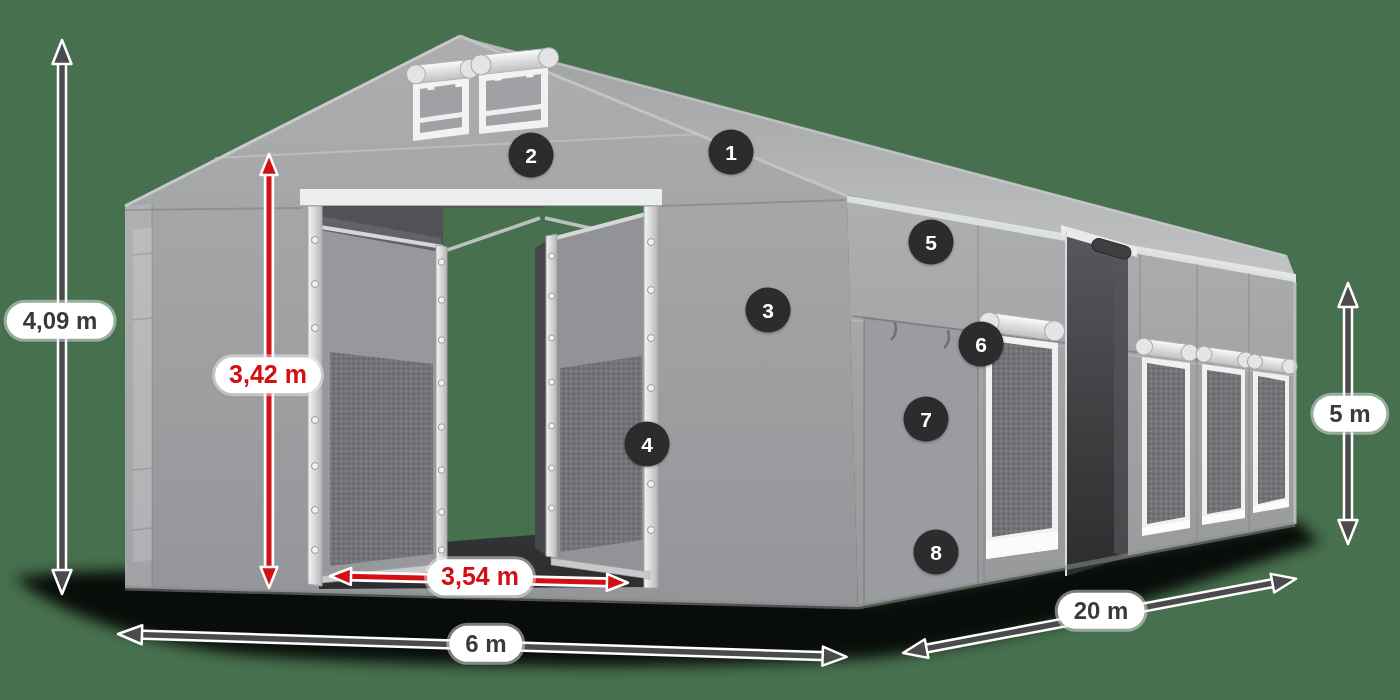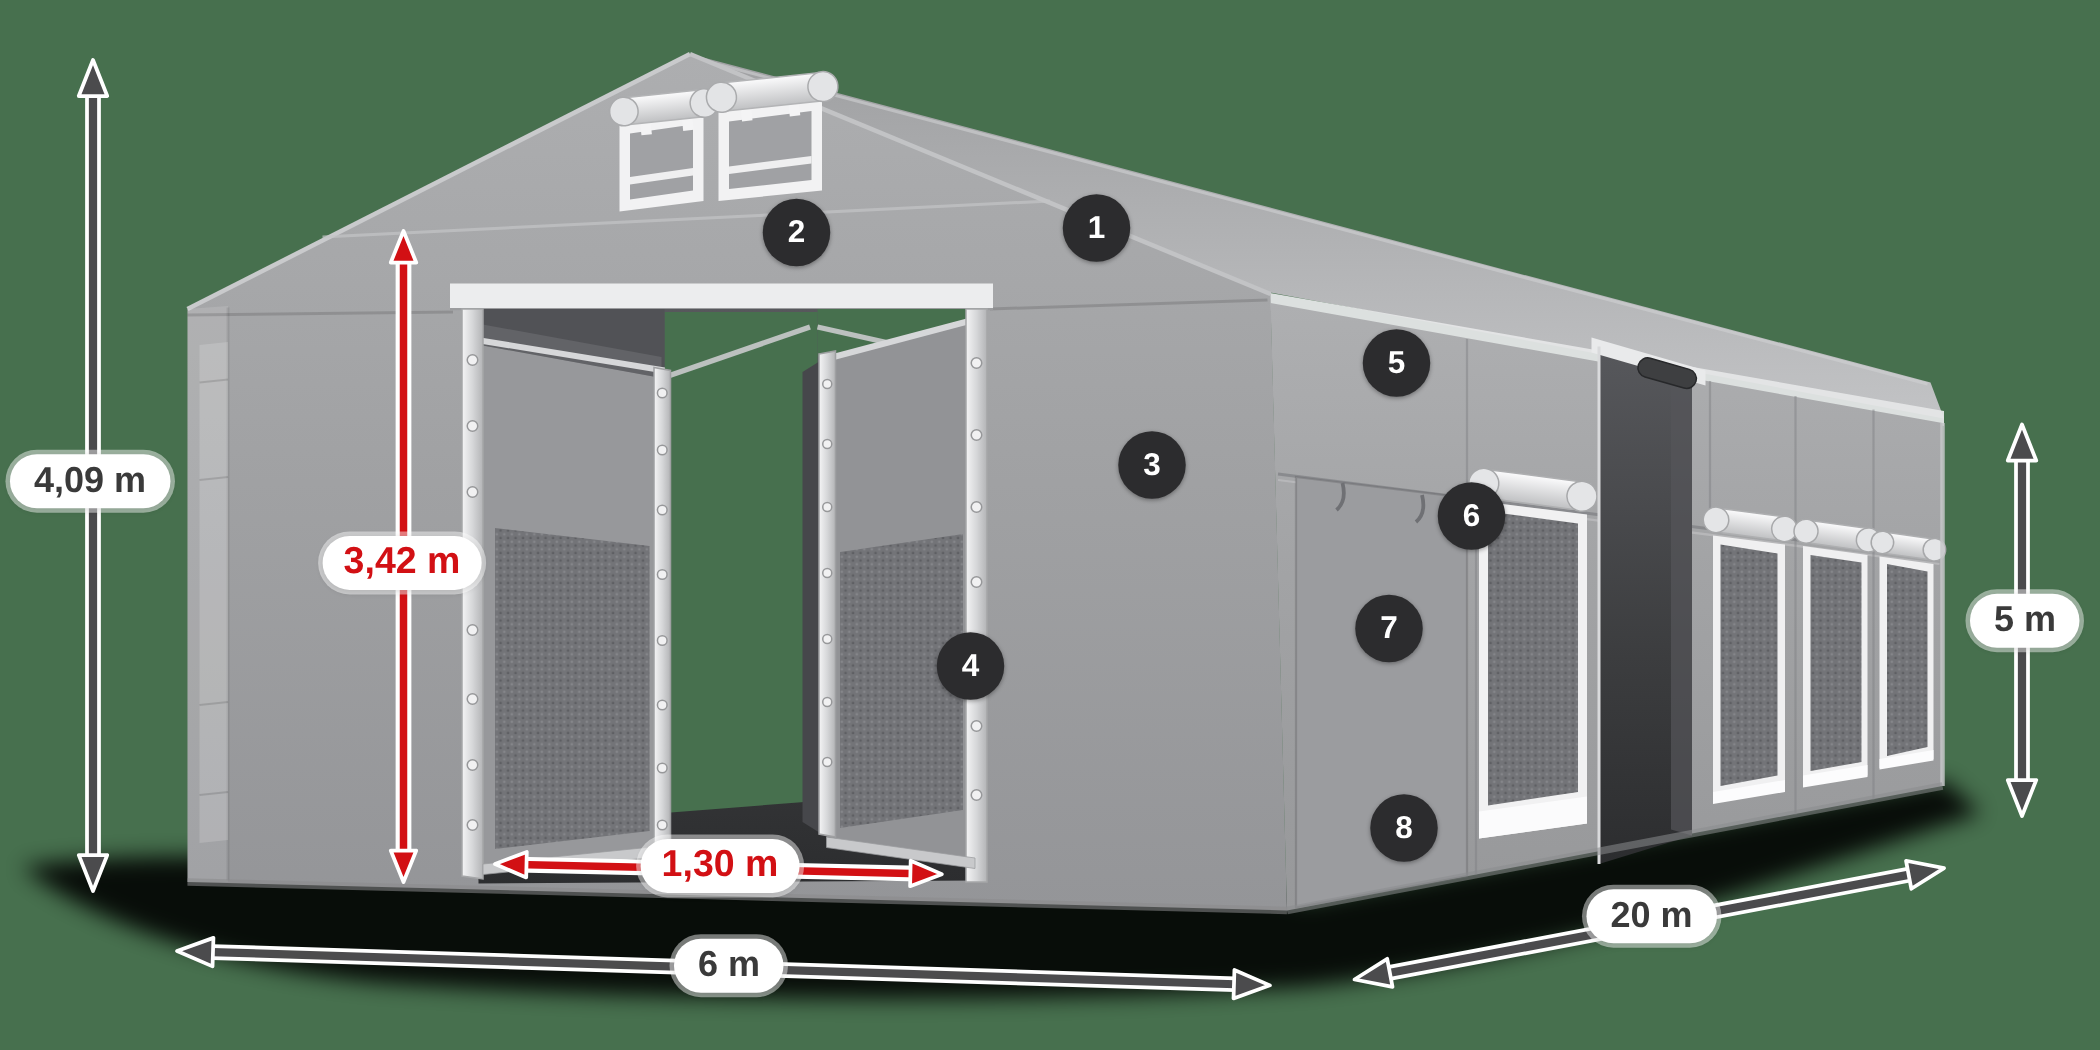--- a/index.html
+++ b/index.html
@@ -342,21 +342,21 @@
   <g class="arrow dark" transform="translate(1348,283) rotate(90)">
     <line class="outline" x1="16" y1="0" x2="245" y2="0"></line>
     <line class="shaft" x1="16" y1="0" x2="245" y2="0"></line>
     <polygon class="head" points="0,0 24,-9.5 24,9.5"></polygon>
     <polygon class="head" points="261,0 237,-9.5 237,9.5"></polygon>
   </g>
 </svg>
 
 <div class="pill" style="left:60px;top:321px;">4,09 m</div>
 <div class="pill red" style="left:268px;top:375px;">3,42 m</div>
-<div class="pill red" style="left:480px;top:577px;">1,30 m</div>
+<div class="pill red" style="left:480px;top:577px;">3,54 m</div>
 <div class="pill" style="left:486px;top:644px;">6 m</div>
 <div class="pill" style="left:1101px;top:611px;">20 m</div>
 <div class="pill" style="left:1350px;top:414px;">5 m</div>
 
 <div class="badge" style="left:731px;top:152px;">1</div>
 <div class="badge" style="left:531px;top:155px;">2</div>
 <div class="badge" style="left:768px;top:310px;">3</div>
 <div class="badge" style="left:647px;top:444px;">4</div>
 <div class="badge" style="left:931px;top:242px;">5</div>
 <div class="badge" style="left:981px;top:344px;">6</div>

